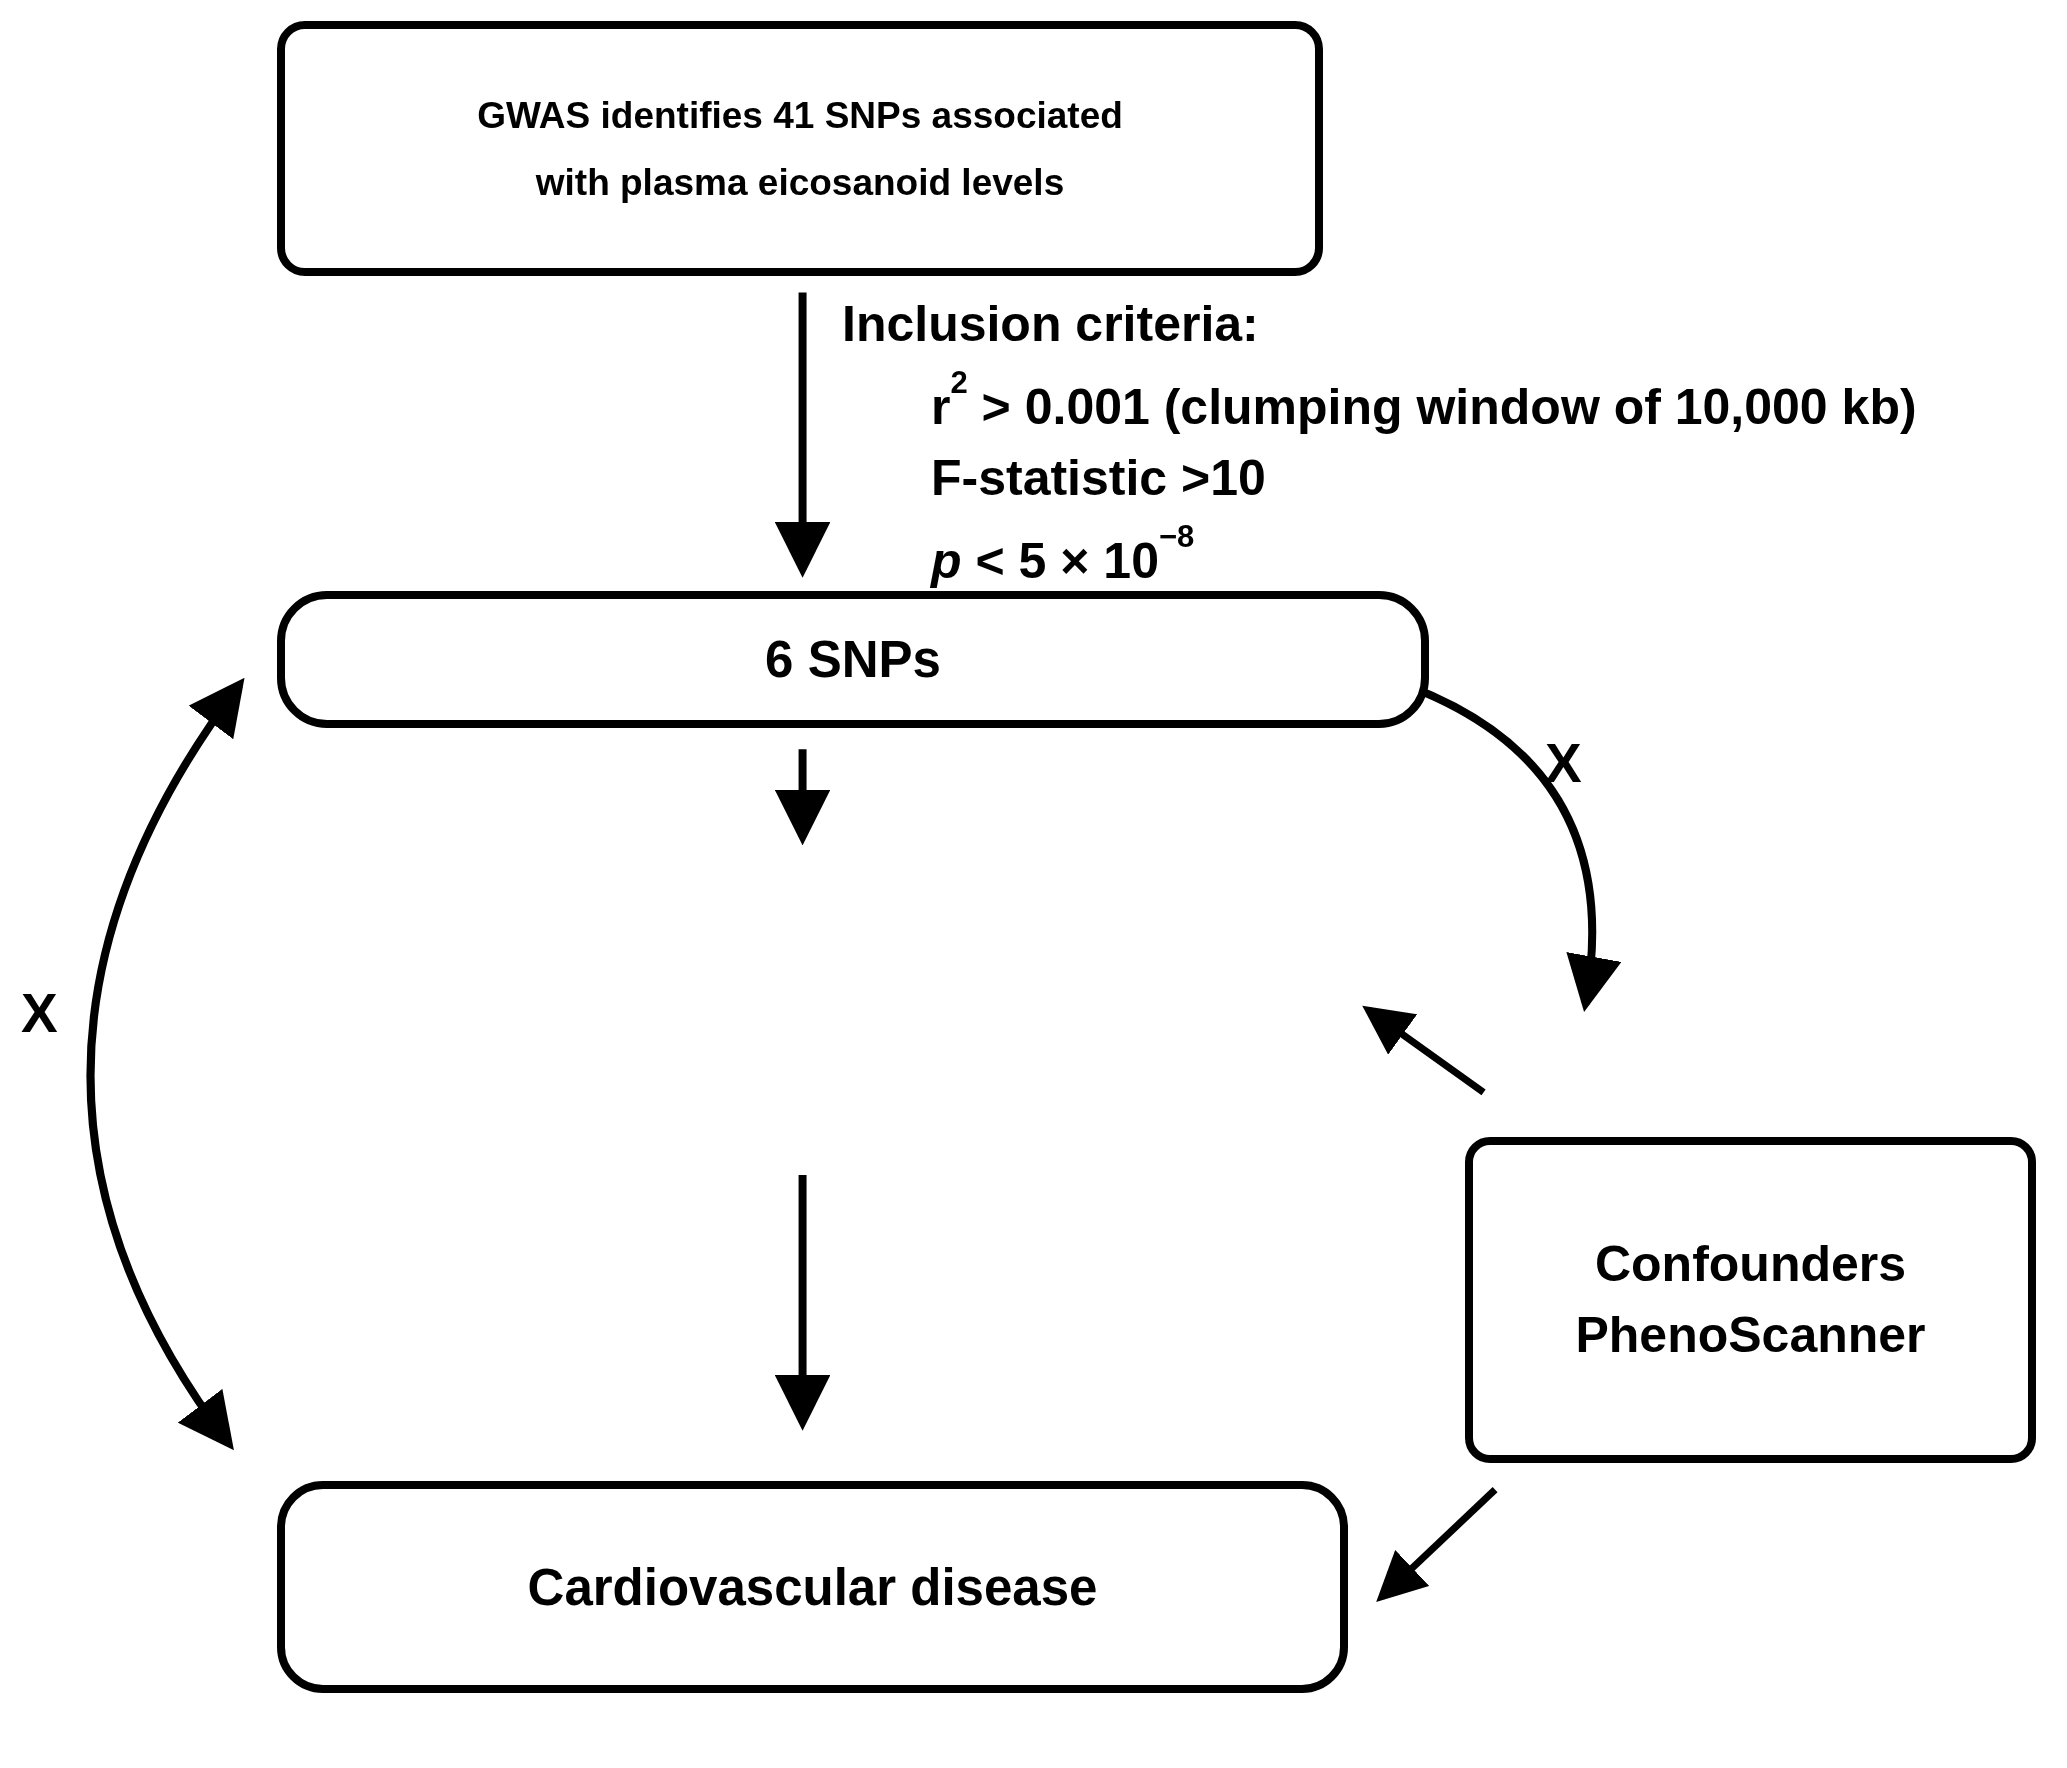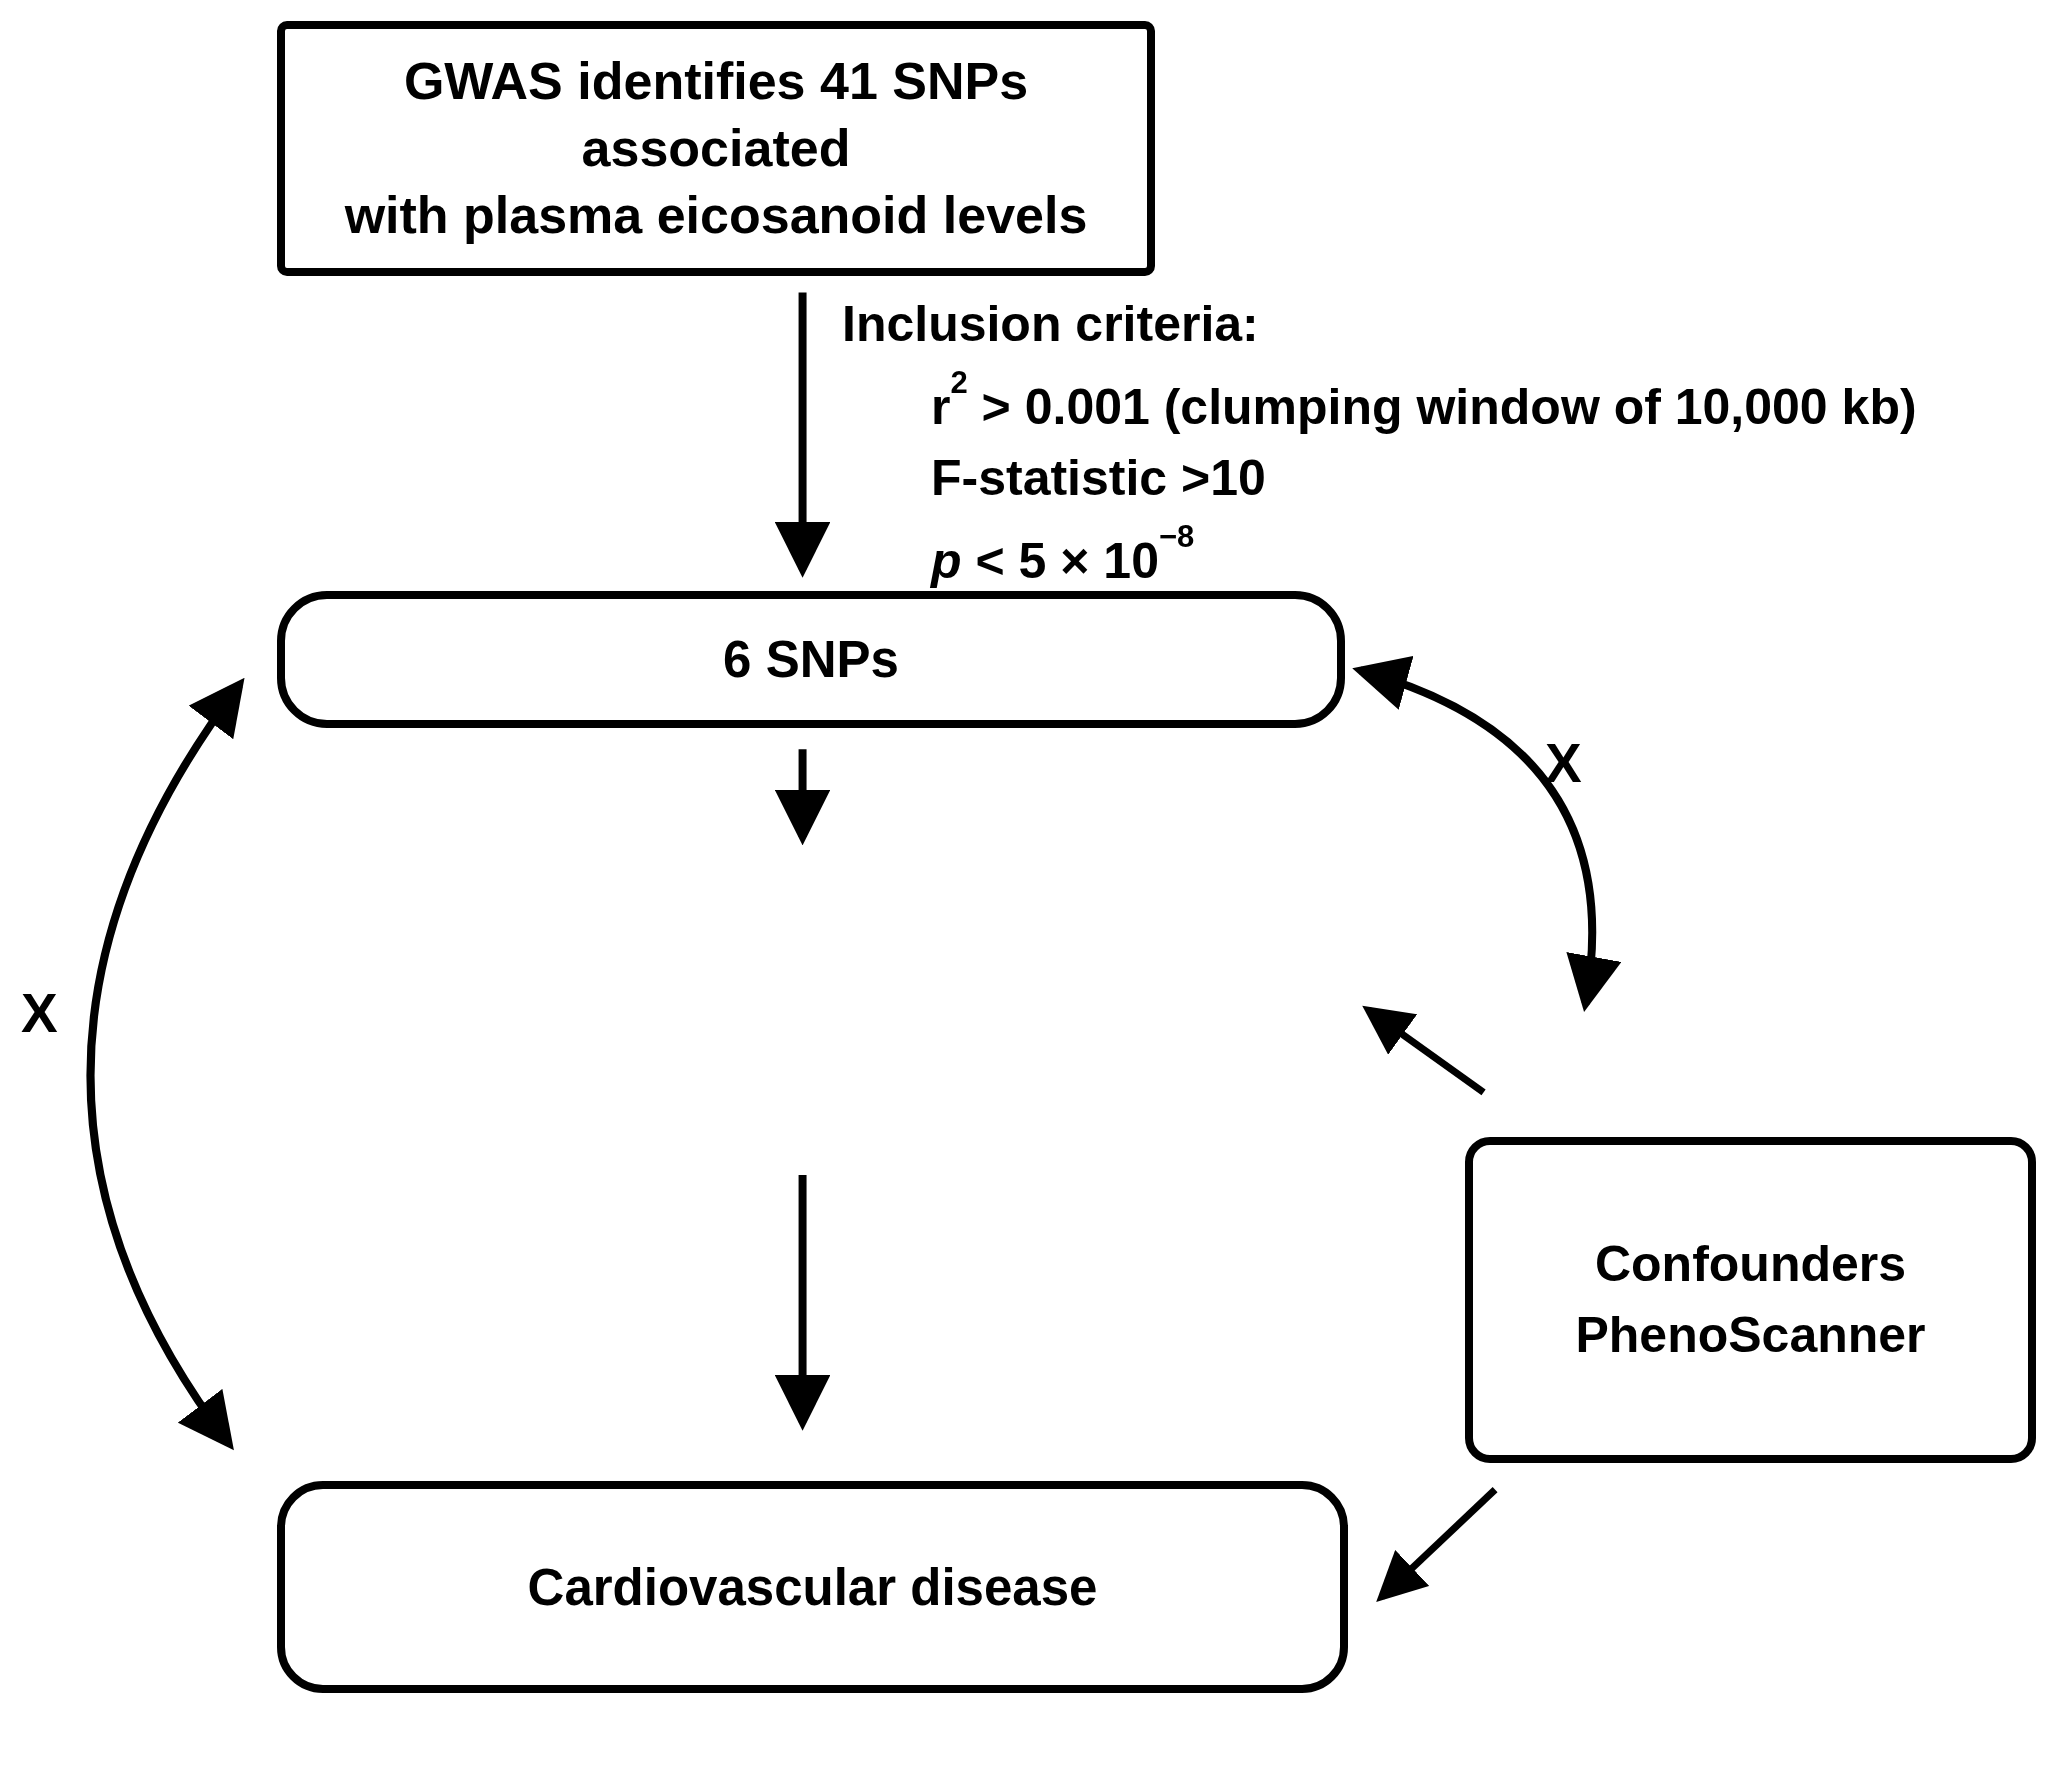--- a/index.html
+++ b/index.html
@@ -15,22 +15,22 @@
     position:absolute;
     border:8px solid var(--color-ink);
     background:var(--color-background);
     display:flex; flex-direction:column;
     align-items:center; justify-content:center;
     text-align:center;
     font-weight:bold;
     box-sizing:border-box;
   }
   .node .ln { display:block; }
-  #box-gwas        { left:277px;  top:21px;   width:878px; height:255px; border-radius:10px; font-size:52px; line-height:67px; }
-  #box-snps        { left:277px;  top:591px;  width:1068px; height:137px; border-radius:50px; font-size:51px; }
+  #box-gwas        { left:277px;  top:21px;   width:1046px; height:255px; border-radius:28px; font-size:37px; line-height:67px; }
+  #box-snps        { left:277px;  top:591px;  width:1152px; height:137px; border-radius:50px; font-size:51px; }
   #box-serum       { left:277px;  top:881px;  width:1053px; height:264px; border-radius:46px; font-size:51px; }
   #box-cvd         { left:277px;  top:1481px; width:1071px; height:212px; border-radius:46px; font-size:51px; }
   #box-confounders { left:1465px; top:1137px; width:571px;  height:326px; border-radius:25px; font-size:50px; line-height:71px; }
 
   #criteria {
     position:absolute; left:842px; top:289px;
     font-size:50px; font-weight:bold; line-height:71px;
     white-space:nowrap;
   }
   #criteria .indent { padding-left:89px; }

